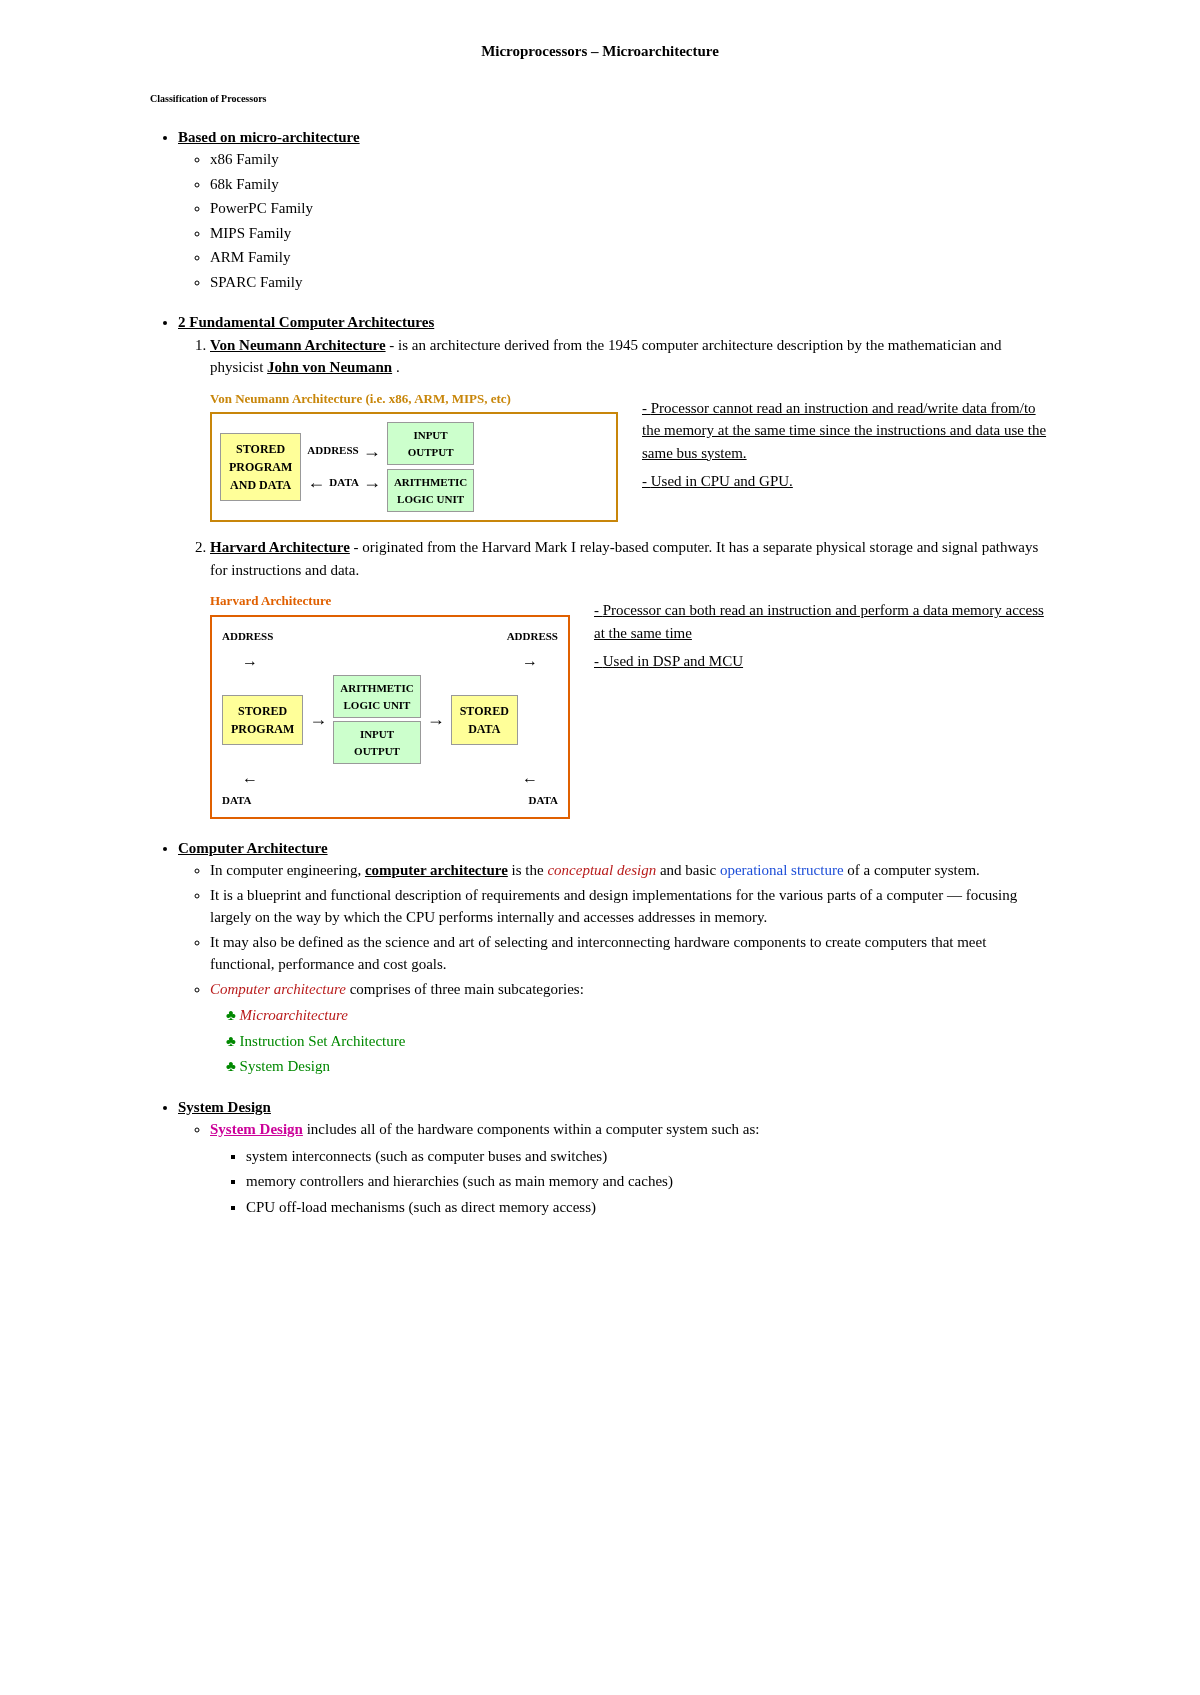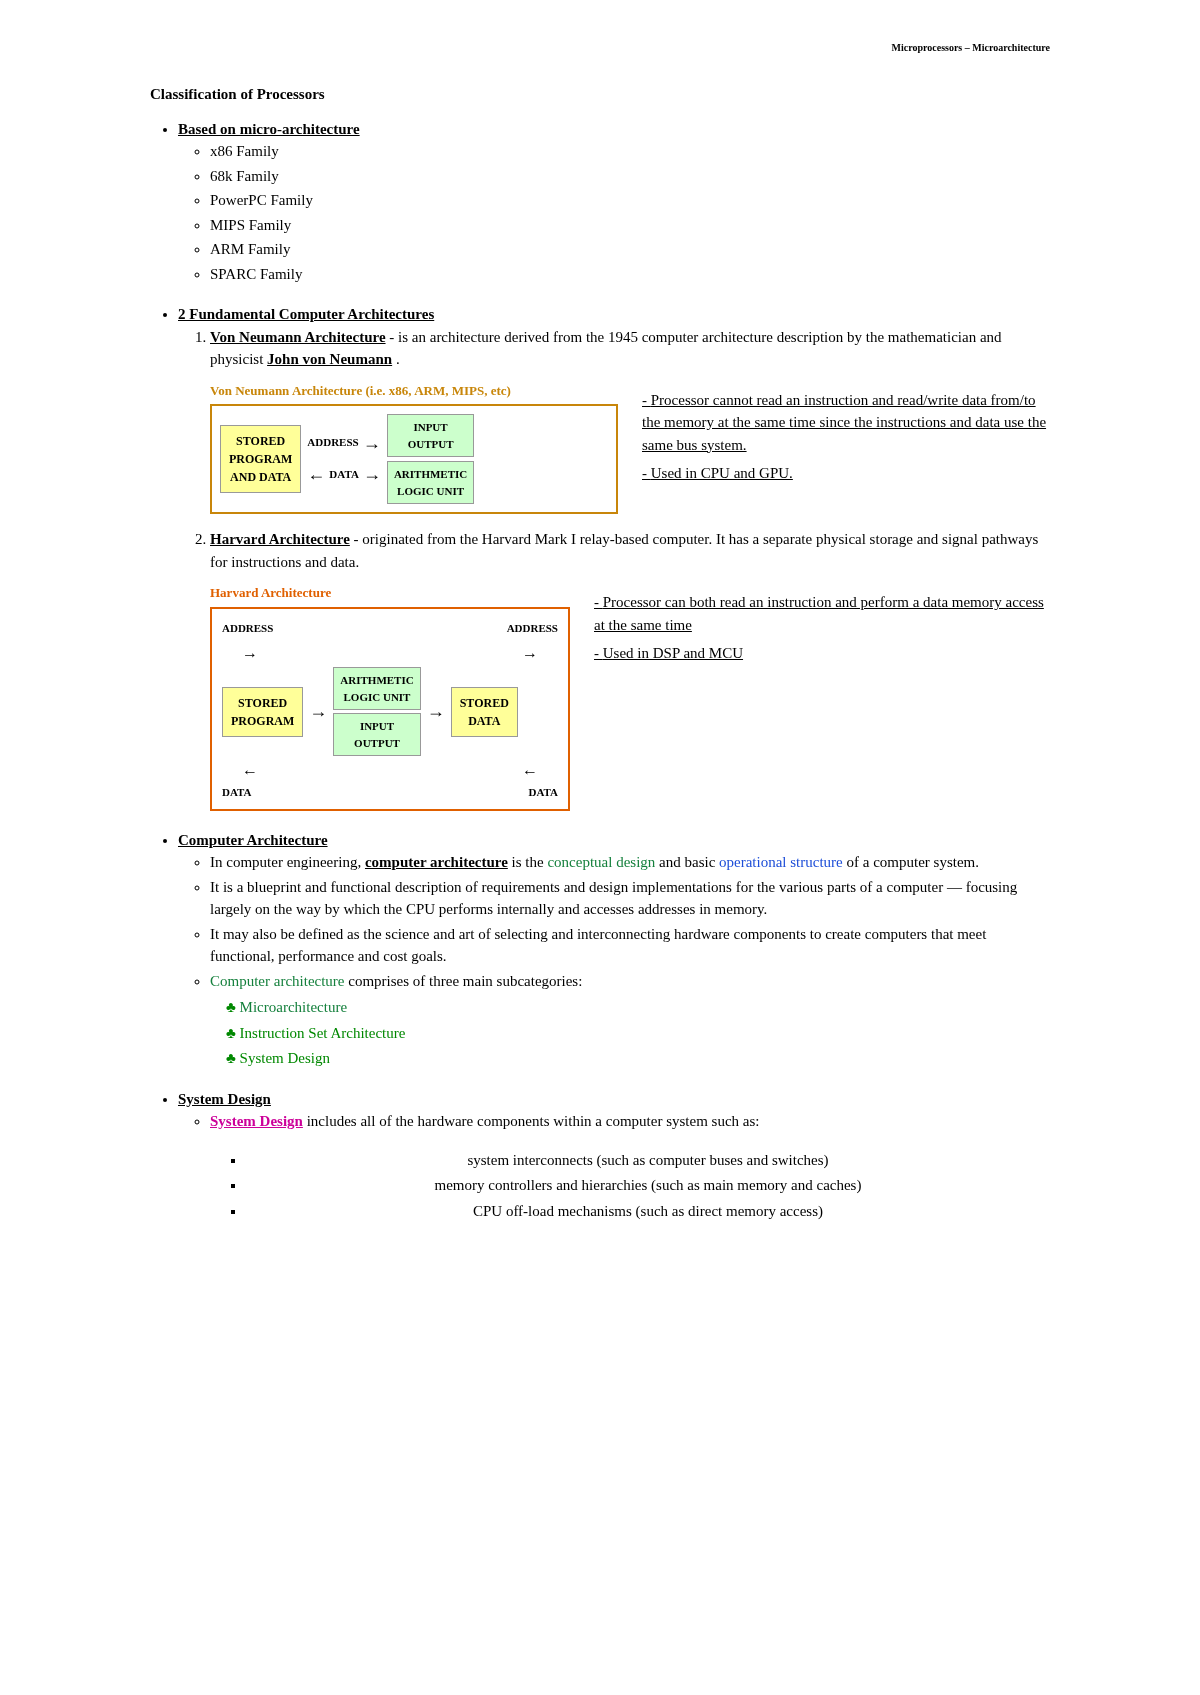--- a/index.html
+++ b/index.html
@@ -7,30 +7,30 @@
       font-family: 'Times New Roman', Times, serif;
       font-size: 15px;
       color: #000;
       background: #fff;
       padding: 40px 60px;
       max-width: 1200px;
       line-height: 1.5;
     }
 
     .page-title {
-      text-align: right;
+      text-align: center;
+      font-weight: bold;
+      font-size: 15px;
+      margin-bottom: 28px;
+    }
+
+    .section-heading {
       font-weight: bold;
       font-size: 10px;
-      margin-bottom: 28px;
-    }
-
-    .section-heading {
-      font-weight: bold;
-      font-size: 15px;
-      margin-bottom: 12px;
+      margin-bottom: 20px;
     }
 
     ul.bullet-list {
       list-style: disc;
       padding-left: 28px;
       margin-bottom: 14px;
     }
 
     ul.bullet-list > li {
       margin-bottom: 6px;
@@ -252,21 +252,21 @@
       justify-content: space-between;
       margin-top: 2px;
     }
 
     .hv-data-label {
       font-size: 11px;
       font-weight: bold;
     }
 
     
-    .color-cyan { color: #15803d; }
+    .color-cyan { color: #b91c1c; font-style: italic; }
     .color-blue { color: #1d4ed8; }
     .color-pink { color: #cc0099; }
     .color-green { color: #008800; }
 
     .bold { font-weight: bold; text-decoration: underline; }
 
     
     .club-list {
       list-style: none;
       padding-left: 16px;
@@ -279,22 +279,21 @@
     }
 
     .club-list li {
       margin-bottom: 3px;
     }
 
     
     ul.square-list {
       list-style: square;
       padding-left: 36px;
-      margin: 16px 0;
-      text-align: center;
+      margin: 4px 0;
     }
 
     ul.square-list li {
       margin-bottom: 3px;
     }
 
     .main-content {
       max-width: 900px;
       margin: 0 auto;
     }

